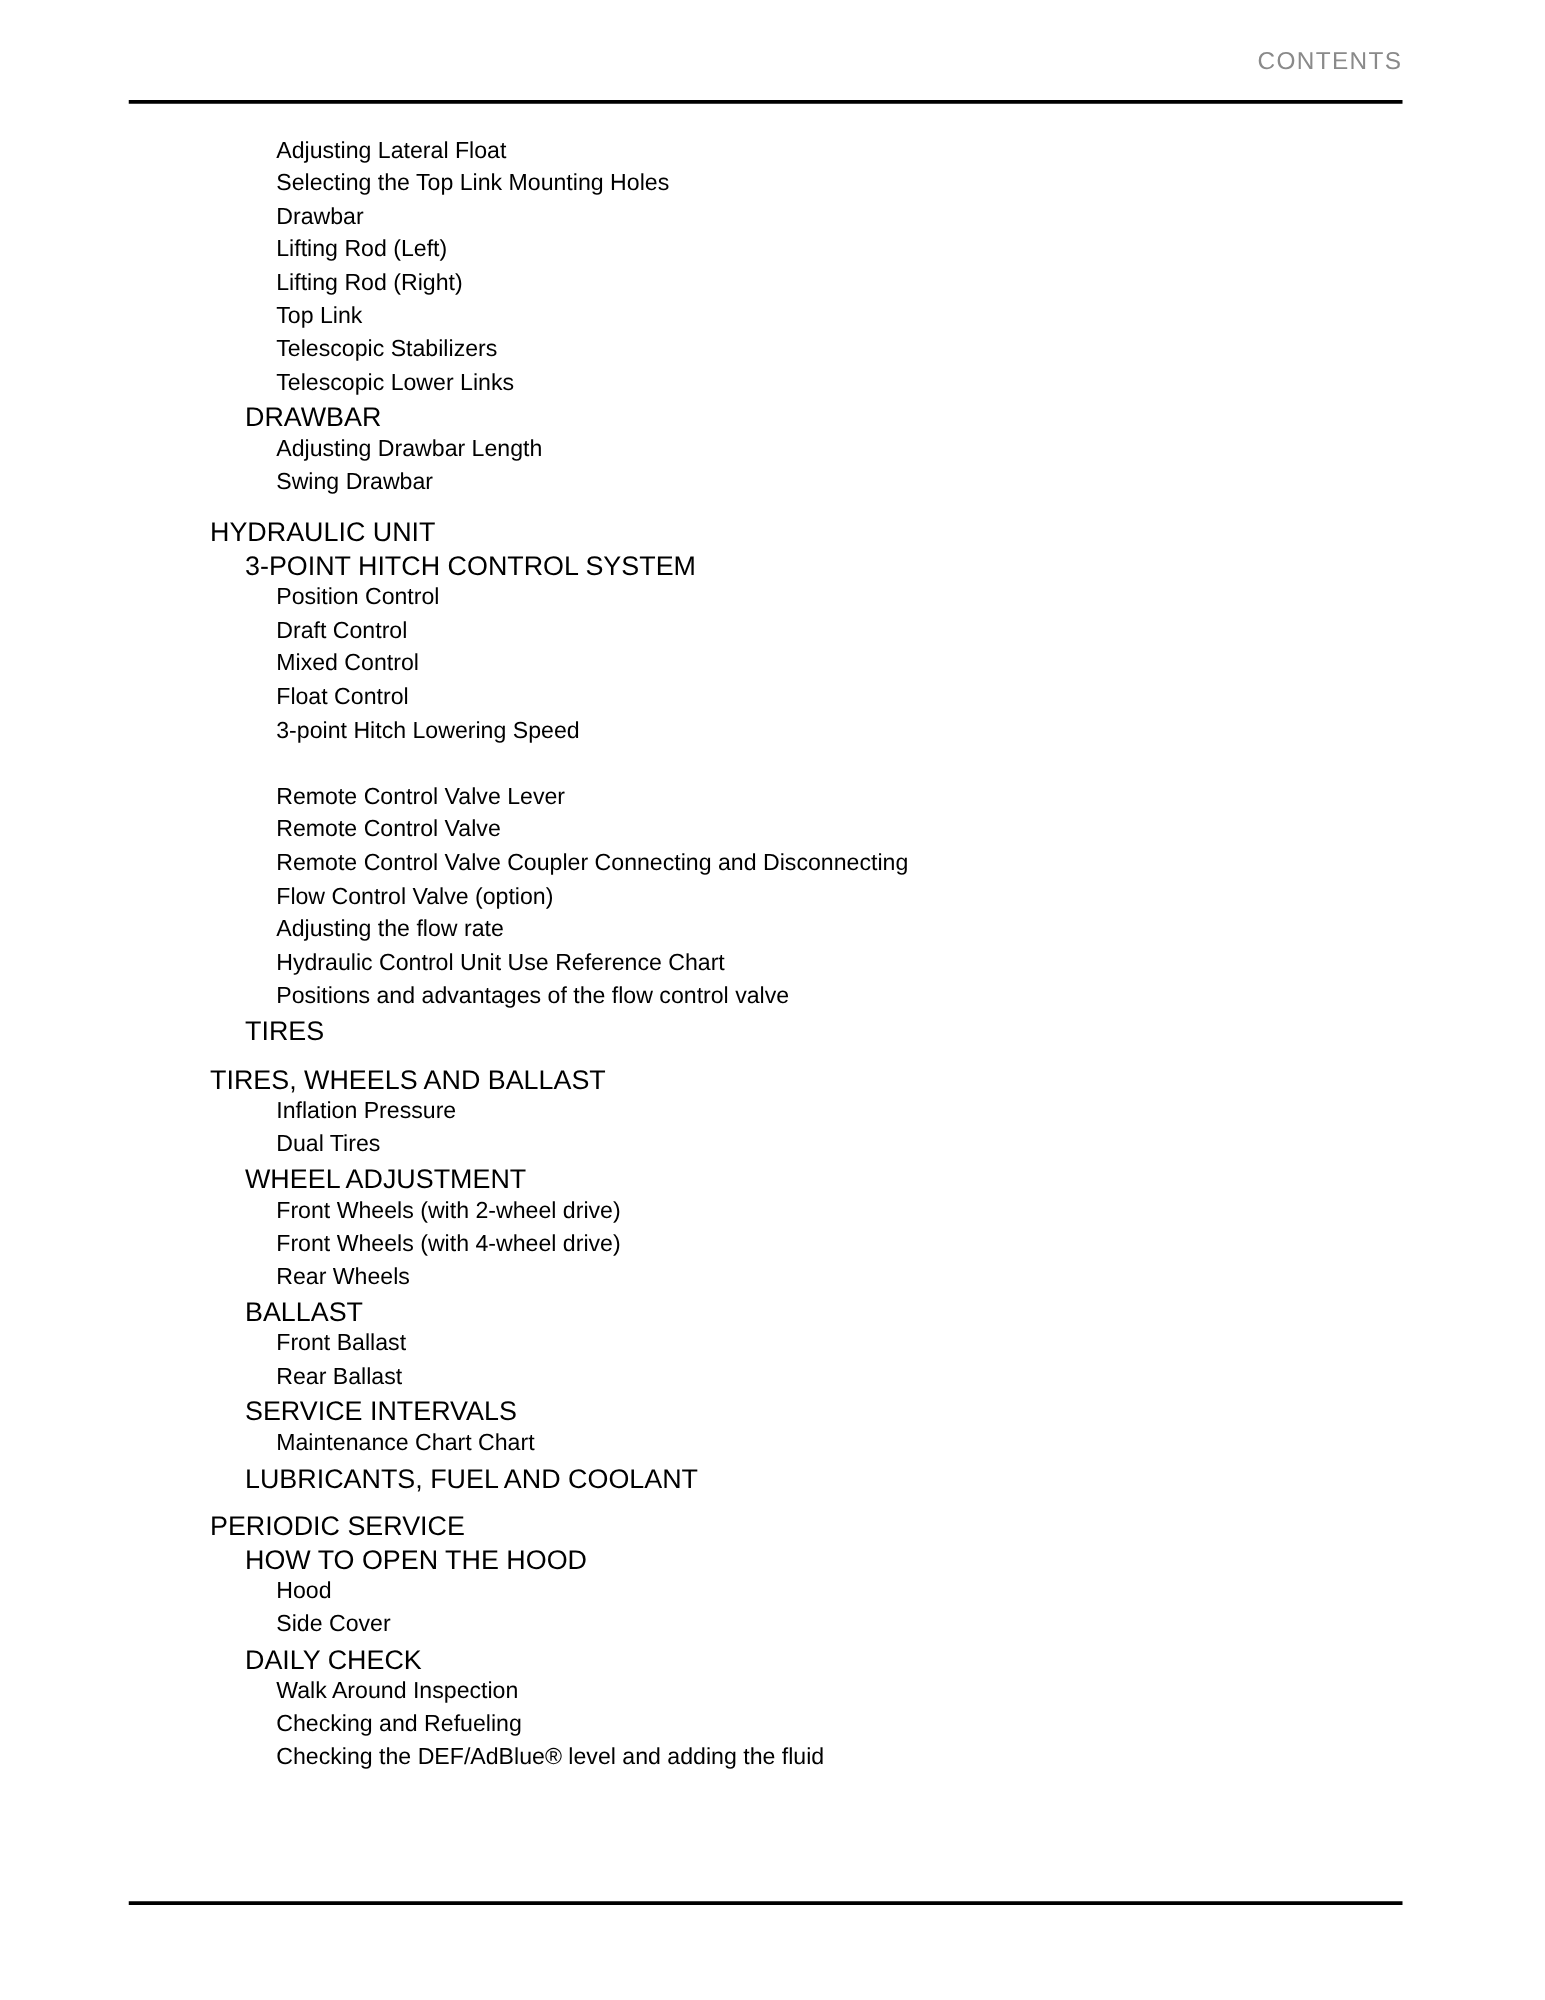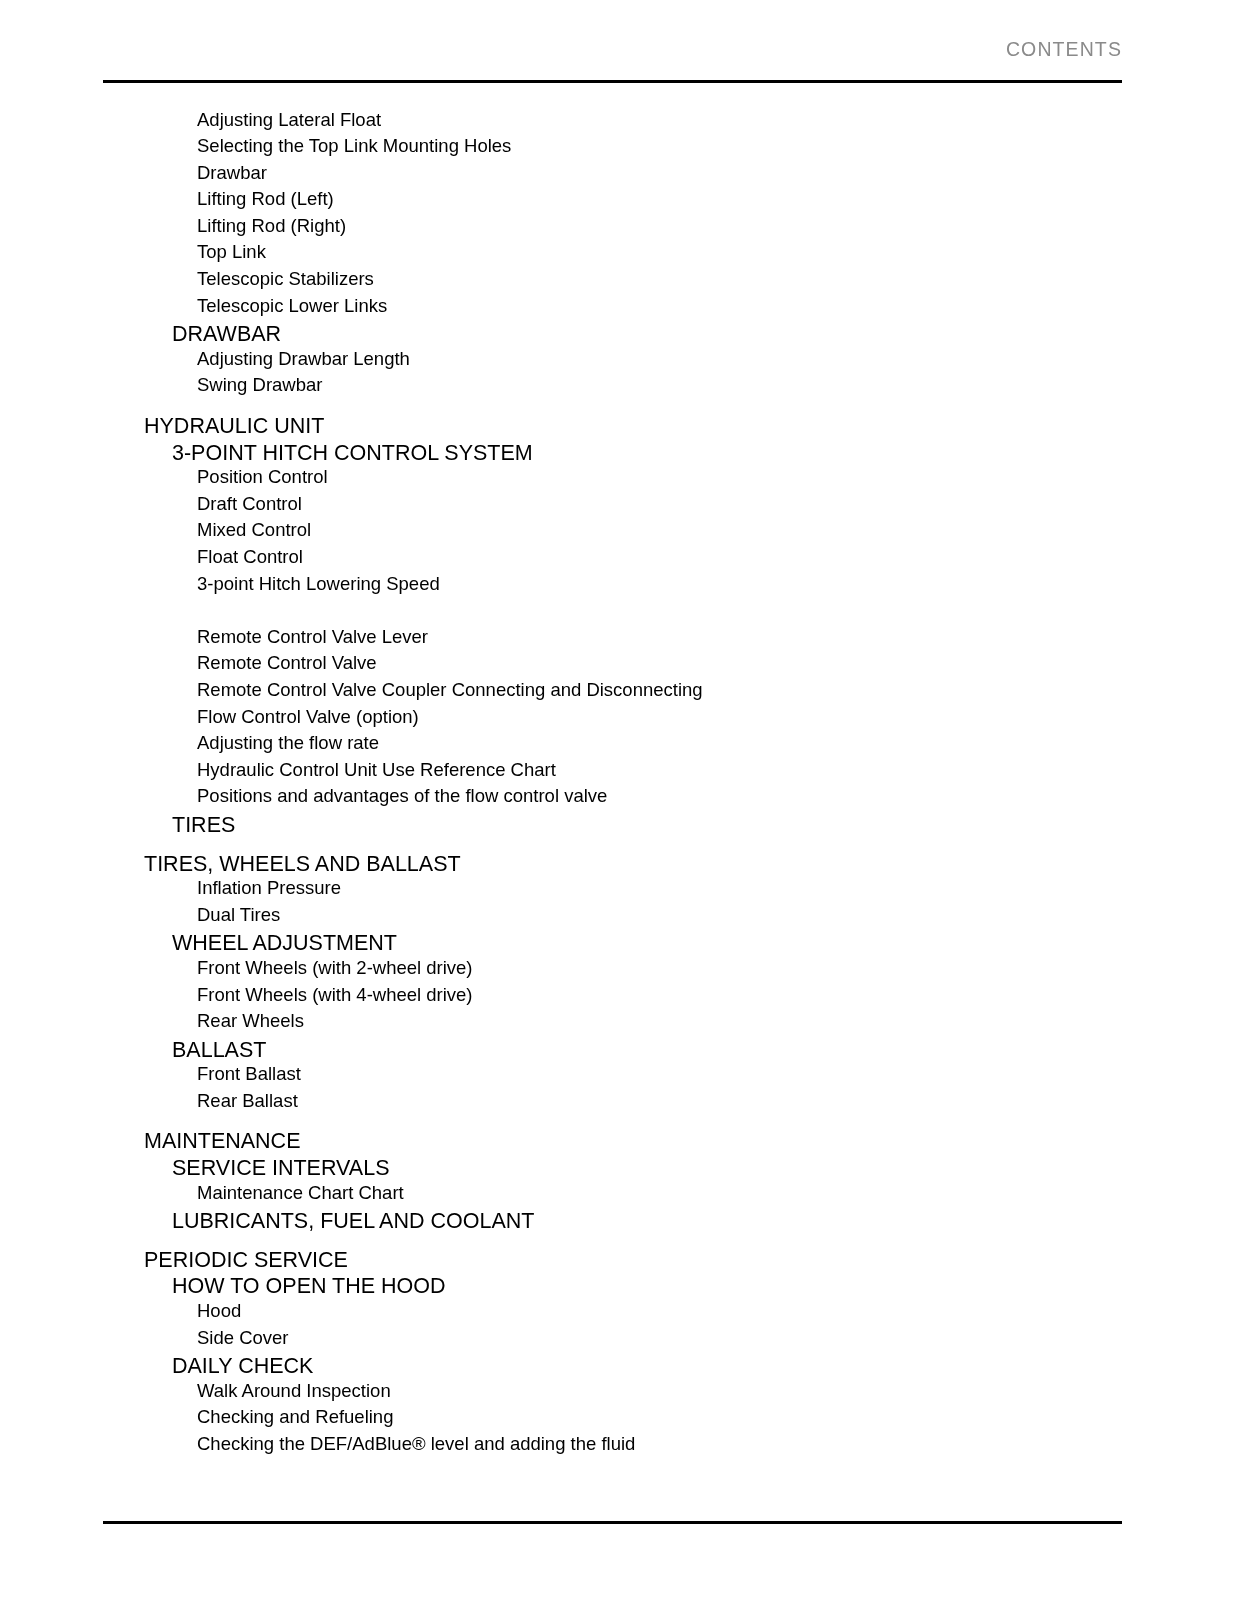--- a/index.html
+++ b/index.html
@@ -51,21 +51,21 @@
     left: 103px;
     top: 1521px;
     width: 1019px;
     height: 3px;
     background: #000000;
   }
 
   
   .toc {
     position: absolute;
-    left: 97px;
+    left: 121px;
     top: 107px;
     width: 1019px;
   }
 
   .entry {
     display: flex;
     align-items: baseline;
     width: 100%;
     white-space: nowrap;
     line-height: 1;
@@ -313,25 +313,20 @@
       <div class="entry lvl3">
         <span class="label">Front Ballast</span>
         <span class="leader"></span>
         <span class="page">75</span>
       </div>
       <div class="entry lvl3">
         <span class="label">Rear Ballast </span>
         <span class="leader"></span>
         <span class="page">76</span>
       </div>
-      <div class="entry lvl1 gap-before">
-        <span class="label">MAINTENANCE</span>
-        <span class="leader"></span>
-        <span class="page">77</span>
-      </div>
       <div class="entry lvl2">
         <span class="label">SERVICE INTERVALS </span>
         <span class="leader"></span>
         <span class="page">77</span>
       </div>
       <div class="entry lvl3">
         <span class="label">Maintenance Chart Chart</span>
         <span class="leader"></span>
         <span class="page">79</span>
       </div>

